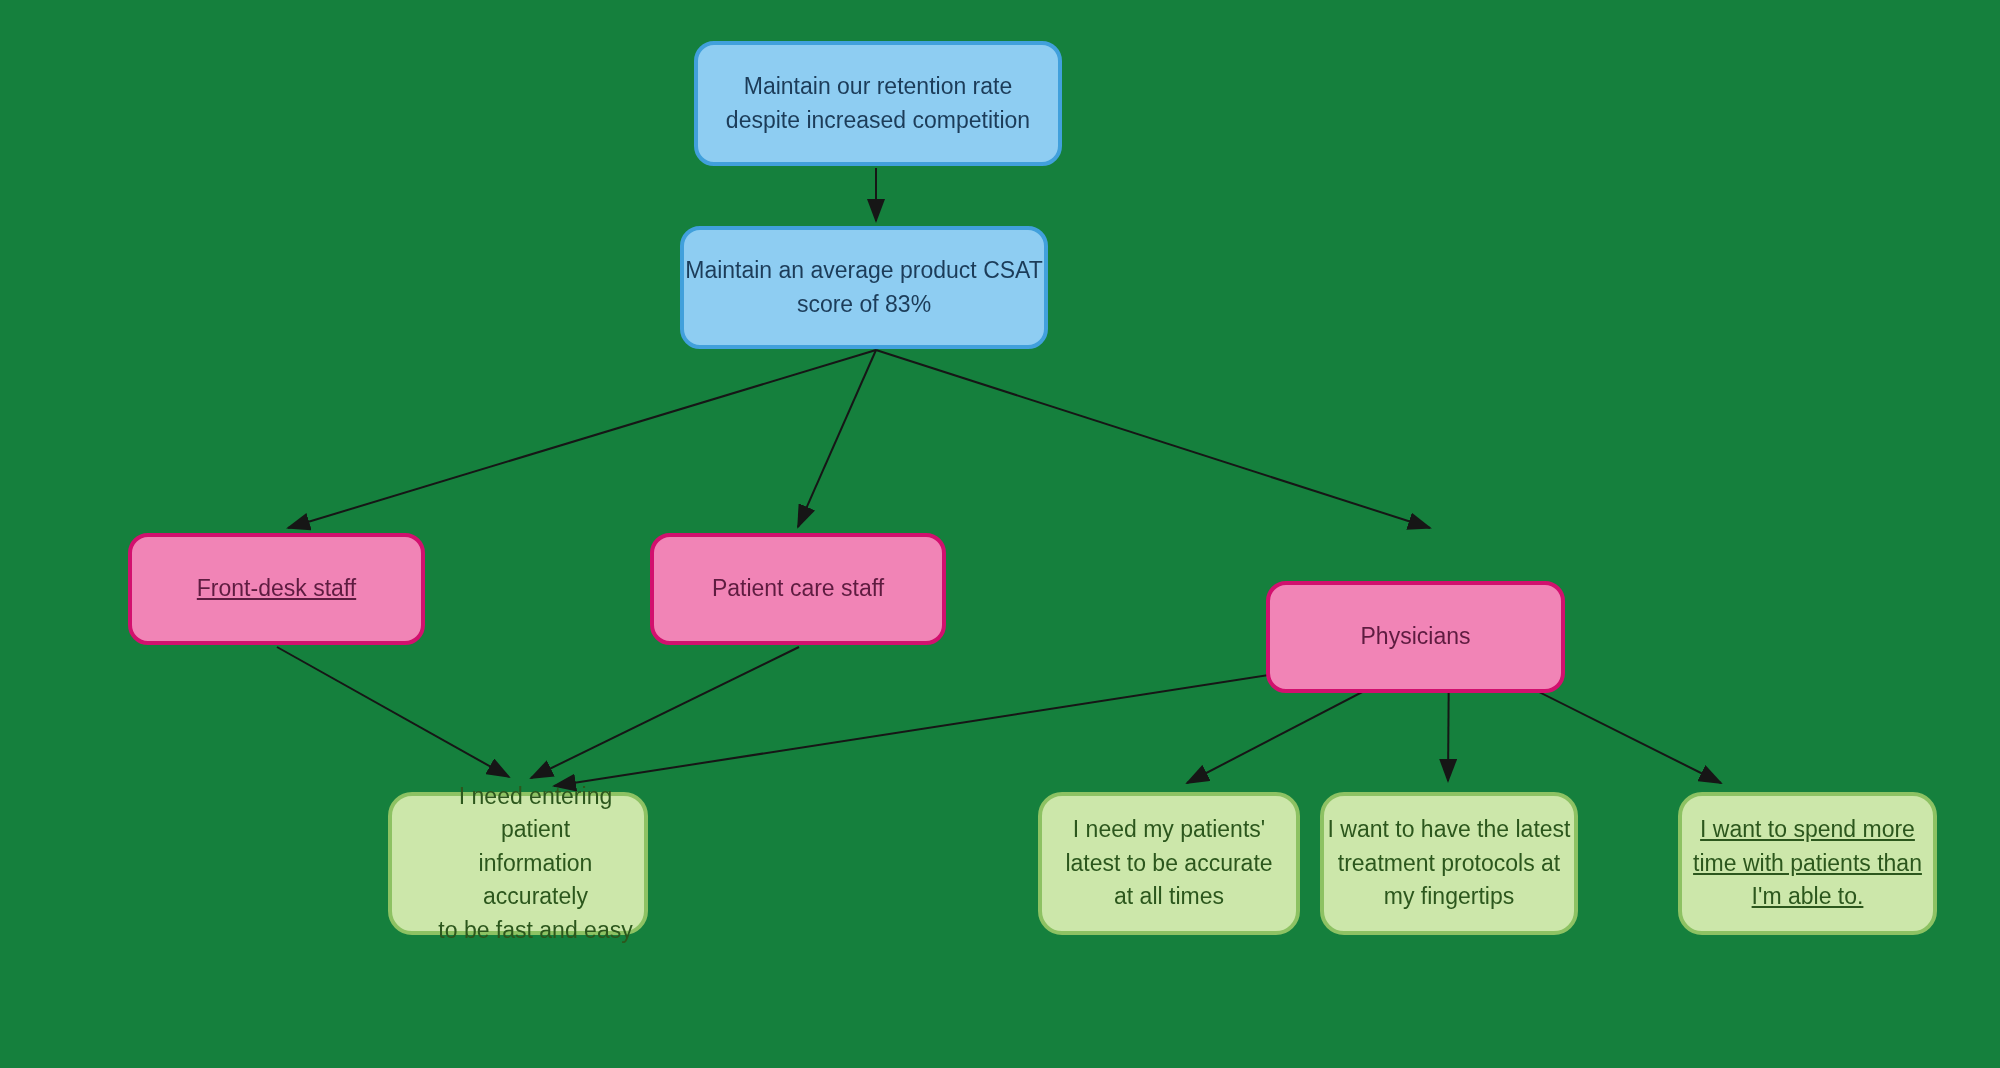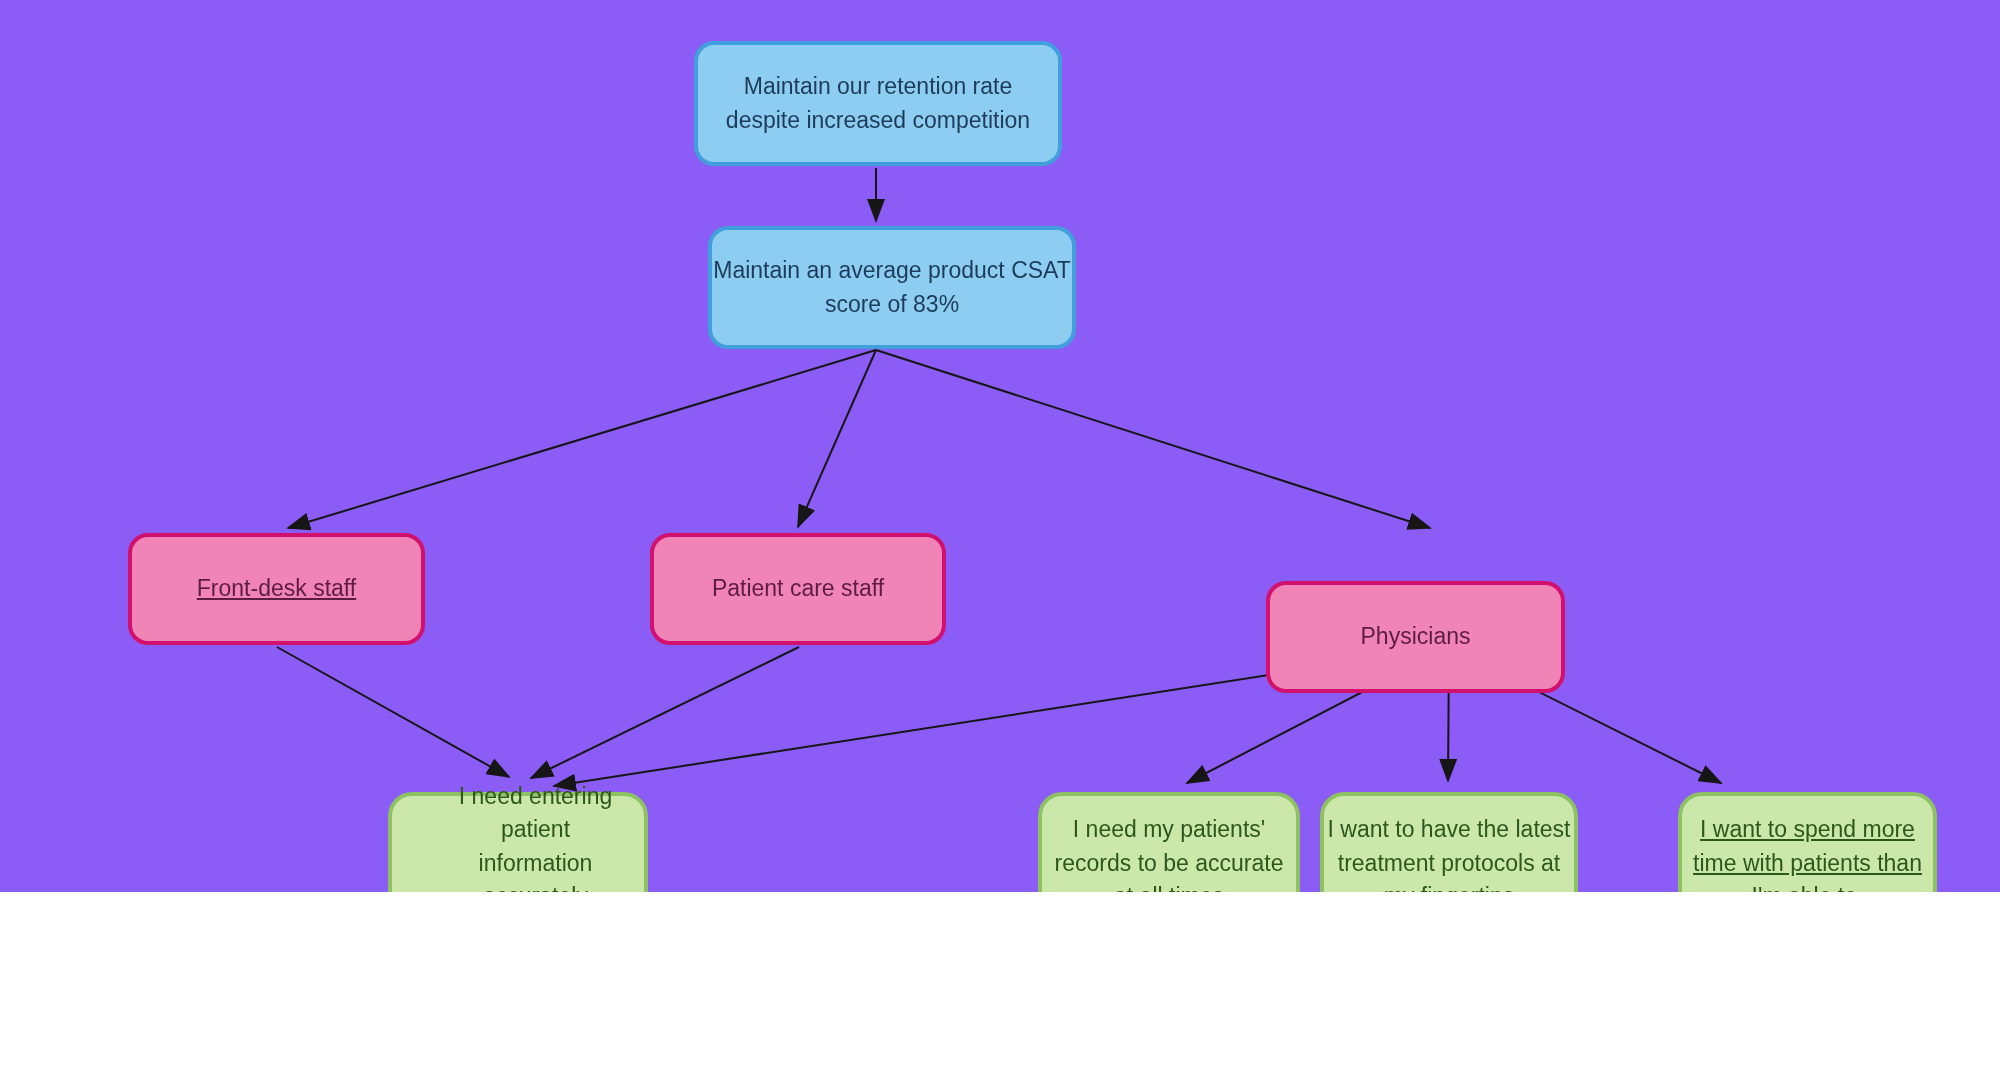--- a/index.html
+++ b/index.html
@@ -4,22 +4,22 @@
 <style>
   html, body {
     margin: 0;
     padding: 0;
     background: #ffffff;
     font-family: "Liberation Sans", sans-serif;
   }
   .canvas {
     position: relative;
     width: 2000px;
-    height: 892px;
-    background: #8b5cf6;
+    height: 1068px;
+    background: #15803d;
     overflow: hidden;
   }
   .edges {
     position: absolute;
     left: 0;
     top: 0;
     width: 2000px;
     height: 1068px;
   }
   .edges line {
@@ -53,21 +53,21 @@
     color: #5e1c40;
   }
   .need {
     background: #cce7aa;
     border: 4px solid #8dc263;
     color: #2c571d;
     border-radius: 24px;
   }
   
   #n-goal-retention   { left: 694px;  top: 41px;  width: 368px; height: 125px; }
-  #n-goal-csat        { left: 708px;  top: 226px; width: 368px; height: 123px; }
+  #n-goal-csat        { left: 680px;  top: 226px; width: 368px; height: 123px; }
   #n-front-desk       { left: 128px;  top: 533px; width: 297px; height: 112px; text-decoration: underline; }
   #n-patient-care     { left: 650px;  top: 533px; width: 296px; height: 112px; }
   #n-physicians       { left: 1266px; top: 533px; width: 299px; height: 112px; margin-top: 48px; }
   #n-entering-info    { left: 388px;  top: 792px; width: 260px; height: 143px; padding-left: 35px; }
   #n-accurate-records { left: 1038px; top: 792px; width: 262px; height: 143px; }
   #n-latest-protocols { left: 1320px; top: 792px; width: 258px; height: 143px; justify-content: center; }
   #n-more-time        { left: 1678px; top: 792px; width: 259px; height: 143px; text-decoration: underline; }
 </style>
 </head>
 <body>
@@ -115,21 +115,21 @@
   </div>
 
   <div id="n-entering-info" class="node need">
     <span>I need entering patient
 information accurately
 to be fast and easy</span>
   </div>
 
   <div id="n-accurate-records" class="node need">
     <span>I need my patients'
-records to be accurate
+latest to be accurate
 at all times</span>
   </div>
 
   <div id="n-latest-protocols" class="node need">
     <span>I want to have the latest
 treatment protocols at
 my fingertips</span>
   </div>
 
   <div id="n-more-time" class="node need">

